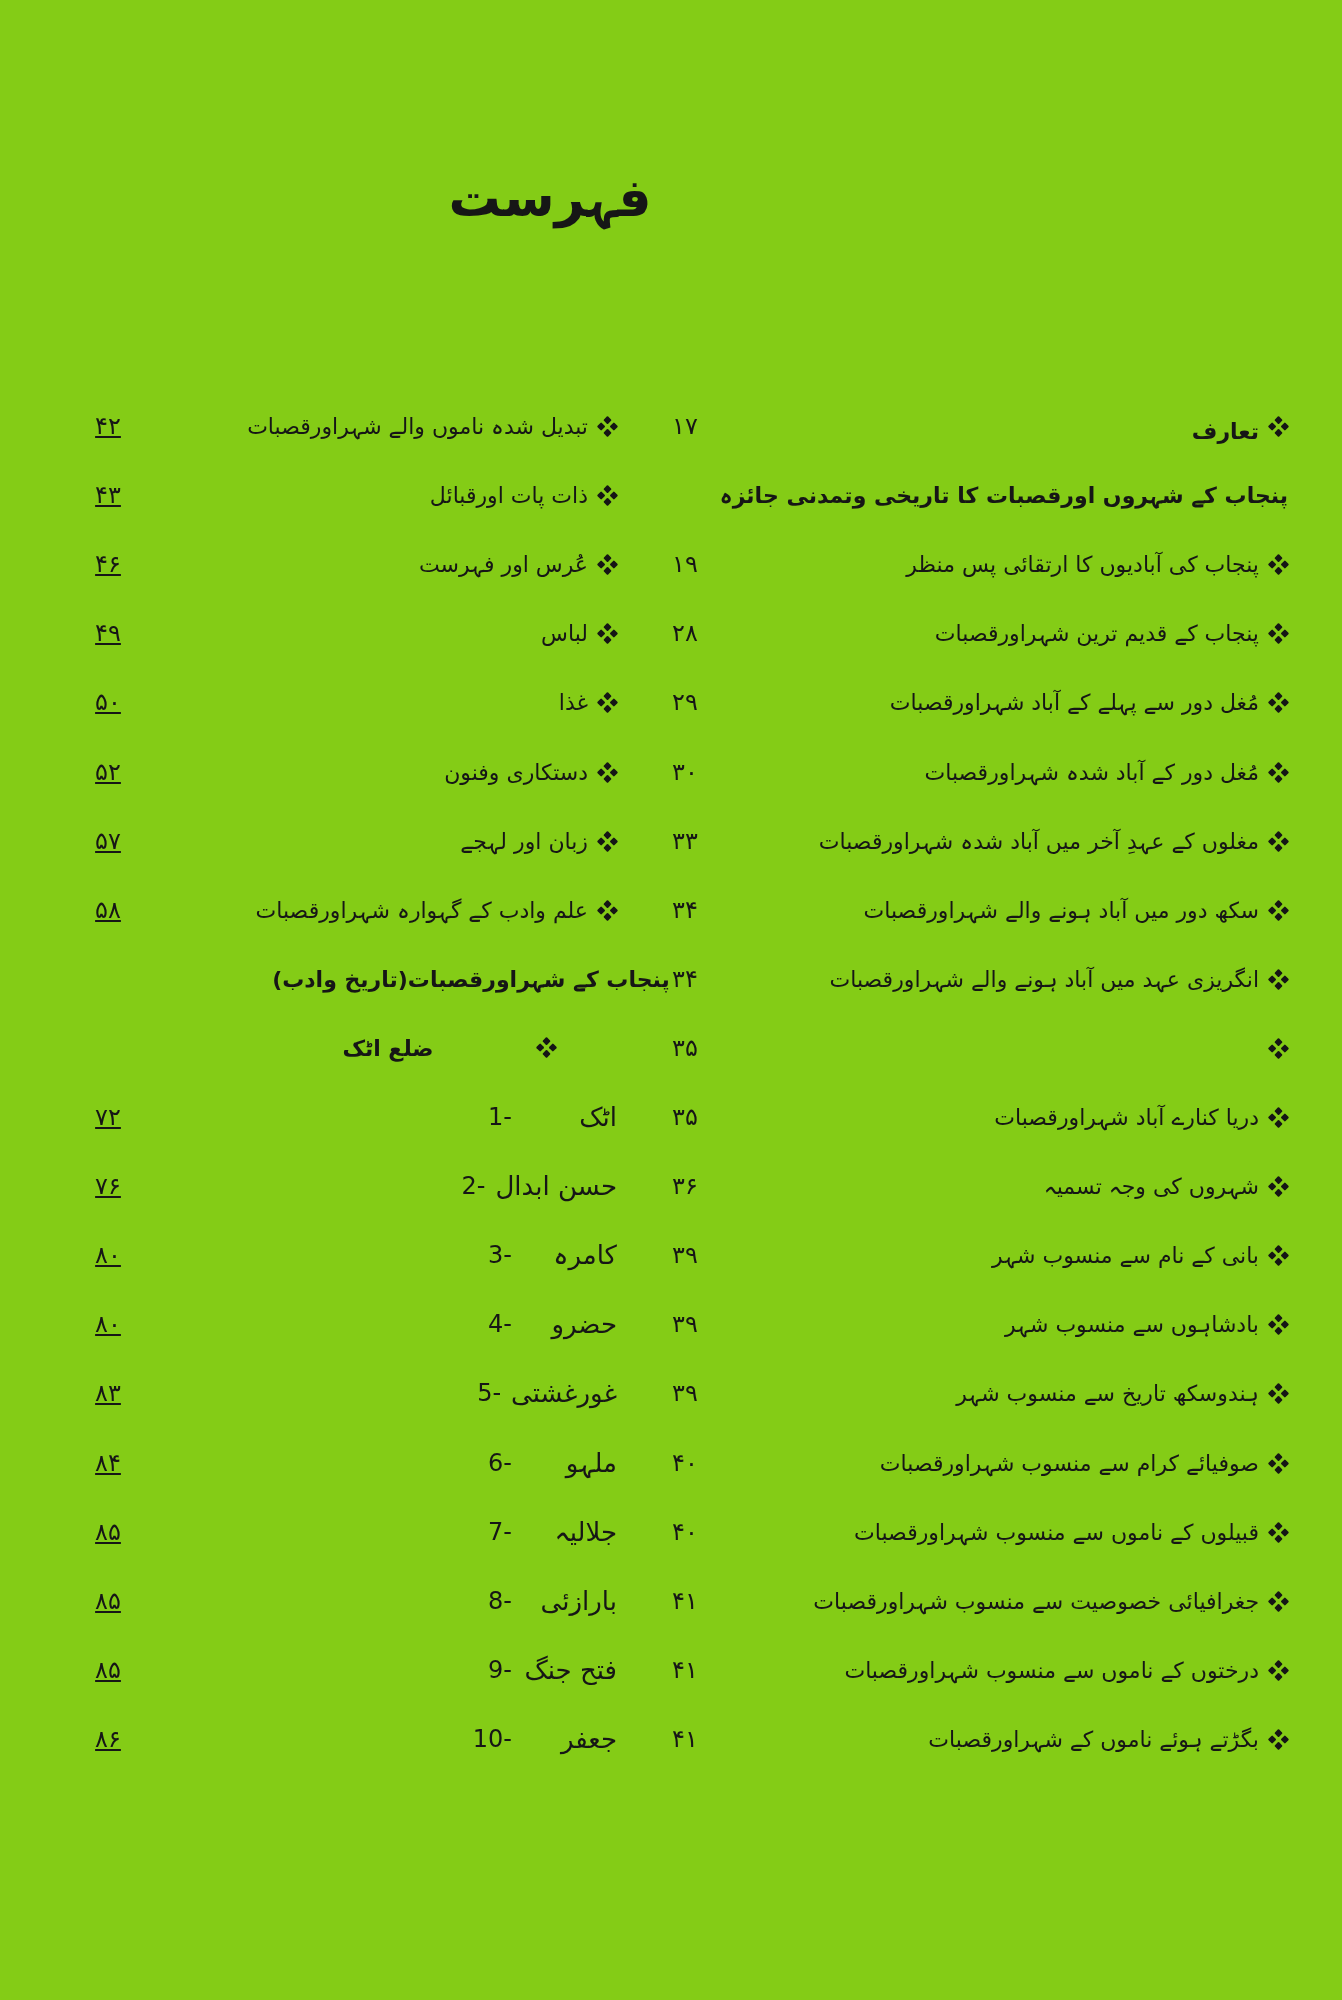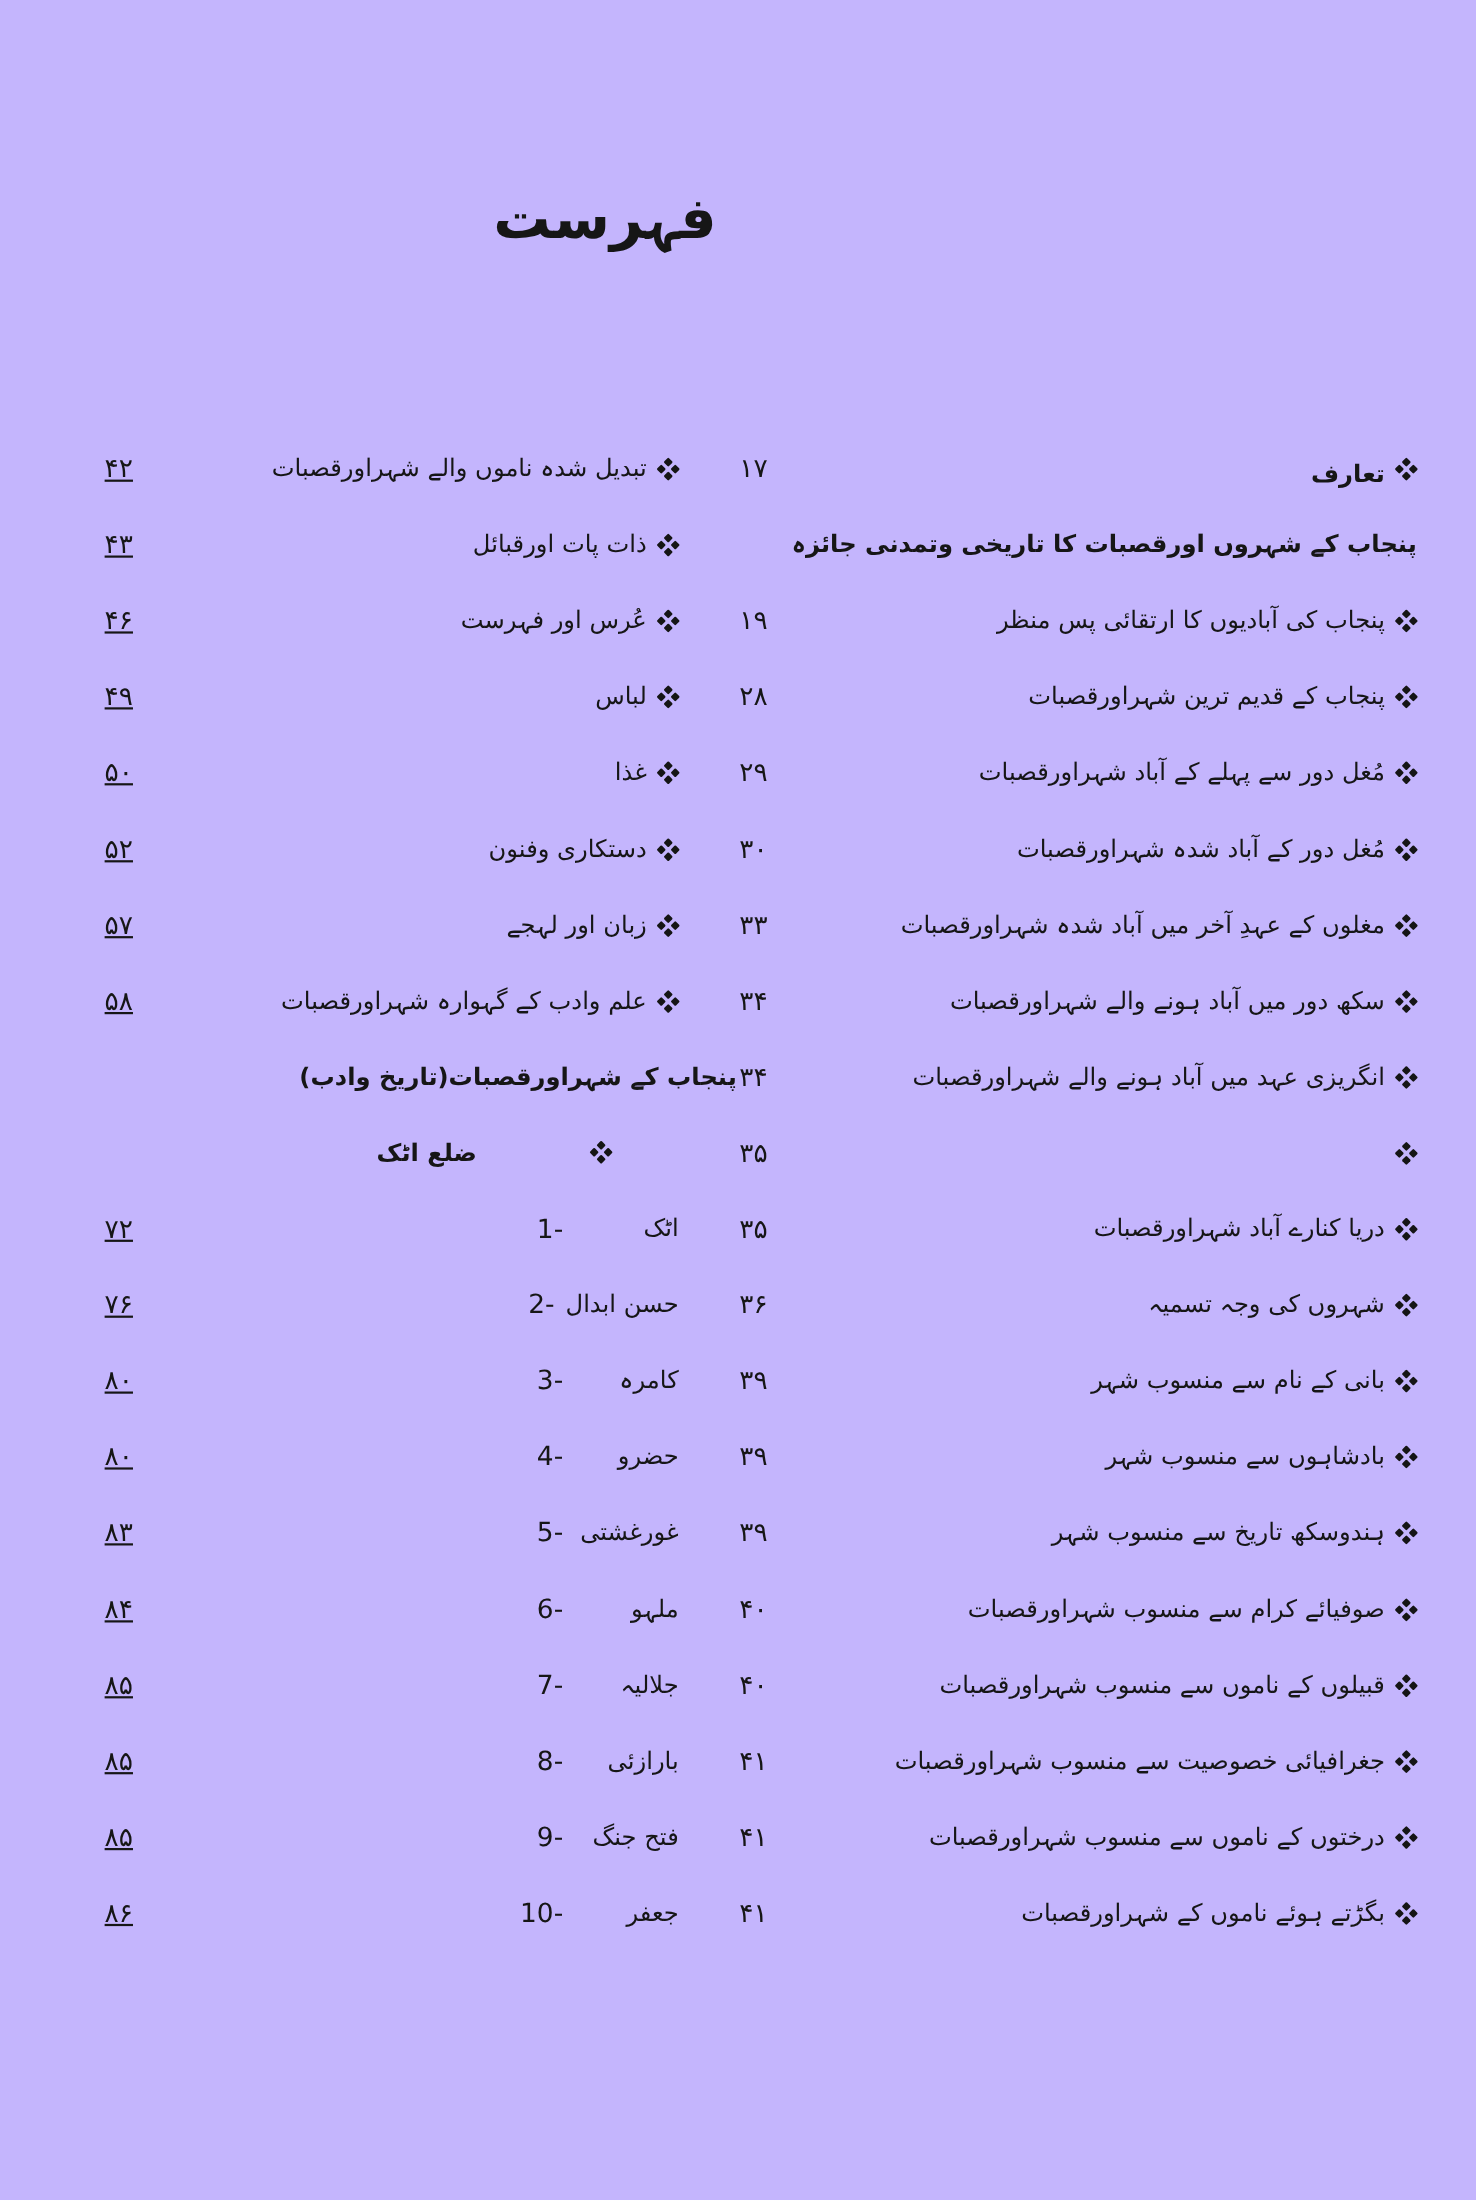--- a/index.html
+++ b/index.html
@@ -2,21 +2,21 @@
 <html lang="ur" dir="rtl"><head>
 <meta charset="utf-8">
 <style>
   html,body{margin:0;padding:0;}
   body{
     width:1342px;height:2000px;position:relative;
     background:#ffffff;color:#161616;
     font-family:"DejaVu Sans", sans-serif;
     overflow:hidden;
   }
-  #page{position:absolute;inset:0;background:#c4b5fd;}
+  #page{position:absolute;inset:0;background:#84cc16;}
   .title{
     position:absolute;top:168px;left:0;width:1100px;
     text-align:center;font-size:52px;font-weight:bold;
     letter-spacing:1px;
   }
   .row{
     position:absolute;height:46px;display:flex;align-items:center;
     direction:rtl;gap:10px;white-space:nowrap;
   }
   .row .t{font-size:22px;}
@@ -30,21 +30,21 @@
     flex:0 0 auto;width:15px;height:15px;transform:rotate(45deg);
     display:grid;grid-template-columns:1fr 1fr;grid-template-rows:1fr 1fr;gap:3px;
     margin:0 2px;
   }
   .dmd i{background:#151515;border-radius:1px;}
   .heading-right{
     font-size:29px;font-weight:bold;padding-left:0;
   }
   .center{justify-content:center;}
   .lheading{font-size:27px;font-weight:bold;}
-  .numbered .name{font-size:22px;display:inline-block;min-width:95px;}
+  .numbered .name{font-size:26px;display:inline-block;min-width:95px;}
   .numbered .mark{direction:ltr;font-size:24px;flex:0 0 auto;}
 </style>
 </head>
 <body>
 
 <div id="page">
   <div class="title">فہرست</div>
   <div id="col-right">
       <div class="row" style="top: 403px; left: 640px; width: 648px;">
         <span class="dmd">

